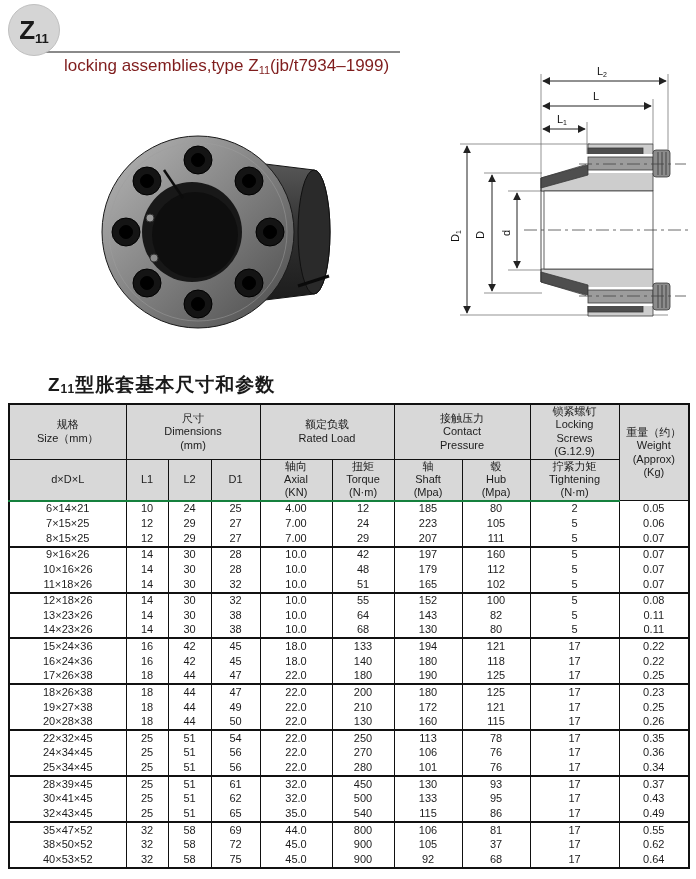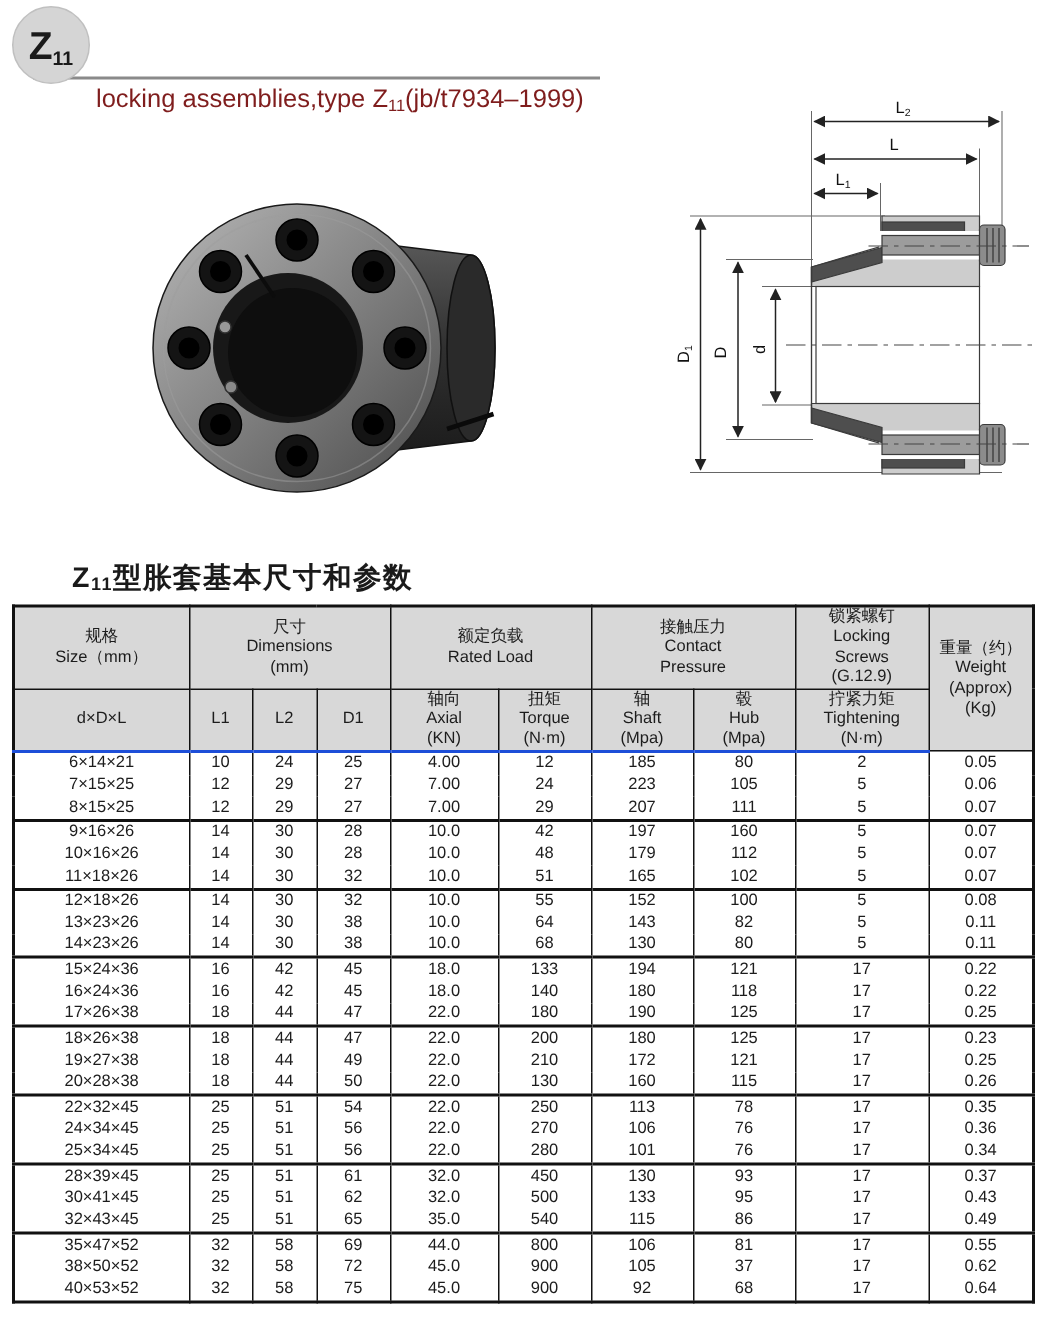--- a/index.html
+++ b/index.html
@@ -26,21 +26,21 @@
 
   
   .spec-table { position:absolute; left:8px; top:403px; width:680px; height:466px;
                 border-collapse:collapse; table-layout:fixed; font-size:11px; }
   .spec-table th, .spec-table td { border:1px solid #111; text-align:center; vertical-align:middle;
                 padding:0; font-weight:normal; line-height:1.22; color:#1c1c1c; }
   .spec-table thead th { background:#d8d8d8; white-space:pre-line; }
   .spec-table thead tr.r1 { height:50px; }
   .spec-table thead tr.r2 { height:38px; }
   .spec-table { border:2px solid #111; }
-  .spec-table thead tr.r2 th { border-bottom:2px solid #1d4ed8; }
+  .spec-table thead tr.r2 th { border-bottom:2px solid #15803d; }
   .spec-table tbody td { border-top:none; border-bottom:none; font-size:11px; }
   .spec-table tbody tr.group-start td { border-top:2px solid #111; }
 </style>
 </head>
 <body>
 
 <div class="page">
 
   <div class="badge">
     <span>Z</span>

